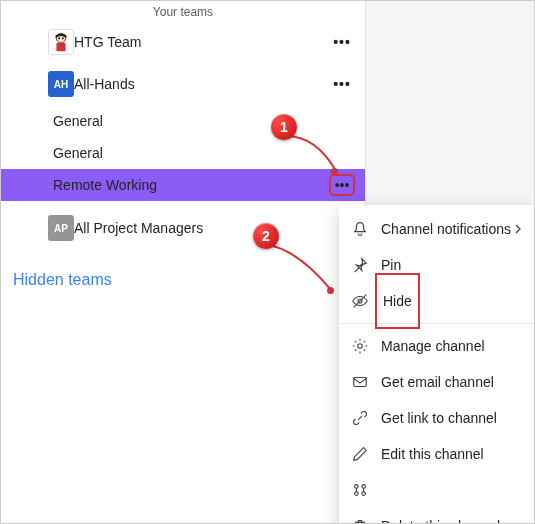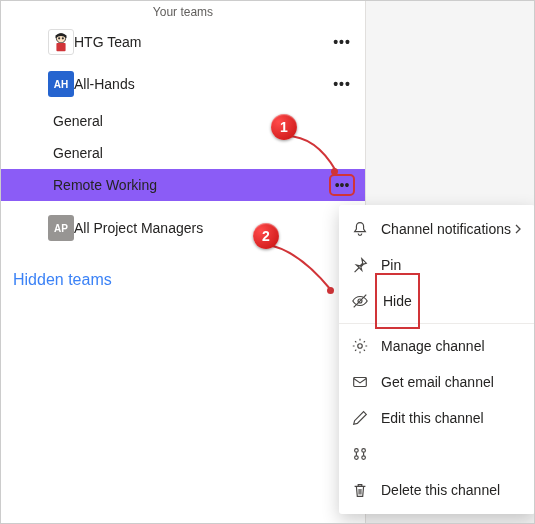--- a/index.html
+++ b/index.html
@@ -282,20 +282,28 @@
       <svg class="icon-stroke" viewBox="0 0 20 20">
           <rect x="3" y="5" width="14" height="10" rx="1"></rect>
           <path d="M3 6l7 5 7-5"></path>
         </svg>
     </span>
     <span class="lbl">Get email channel</span>
   </div>
   <div class="ctx-item">
     <span class="ico">
       <svg class="icon-stroke" viewBox="0 0 20 20">
+          <path d="M8 12l4-4M9 15l-2 2a3 3 0 01-4-4l2-2M11 5l2-2a3 3 0 014 4l-2 2"></path>
+        </svg>
+    </span>
+    <span class="lbl">Get link to channel</span>
+  </div>
+  <div class="ctx-item">
+    <span class="ico">
+      <svg class="icon-stroke" viewBox="0 0 20 20">
           <path d="M14 3l3 3L7 16l-4 1 1-4z"></path>
         </svg>
     </span>
     <span class="lbl">Edit this channel</span>
   </div>
   <div class="ctx-item">
     <span class="ico">
       <svg class="icon-stroke" viewBox="0 0 20 20">
           <circle cx="6" cy="6" r="2"></circle>
           <circle cx="14" cy="6" r="2"></circle>

